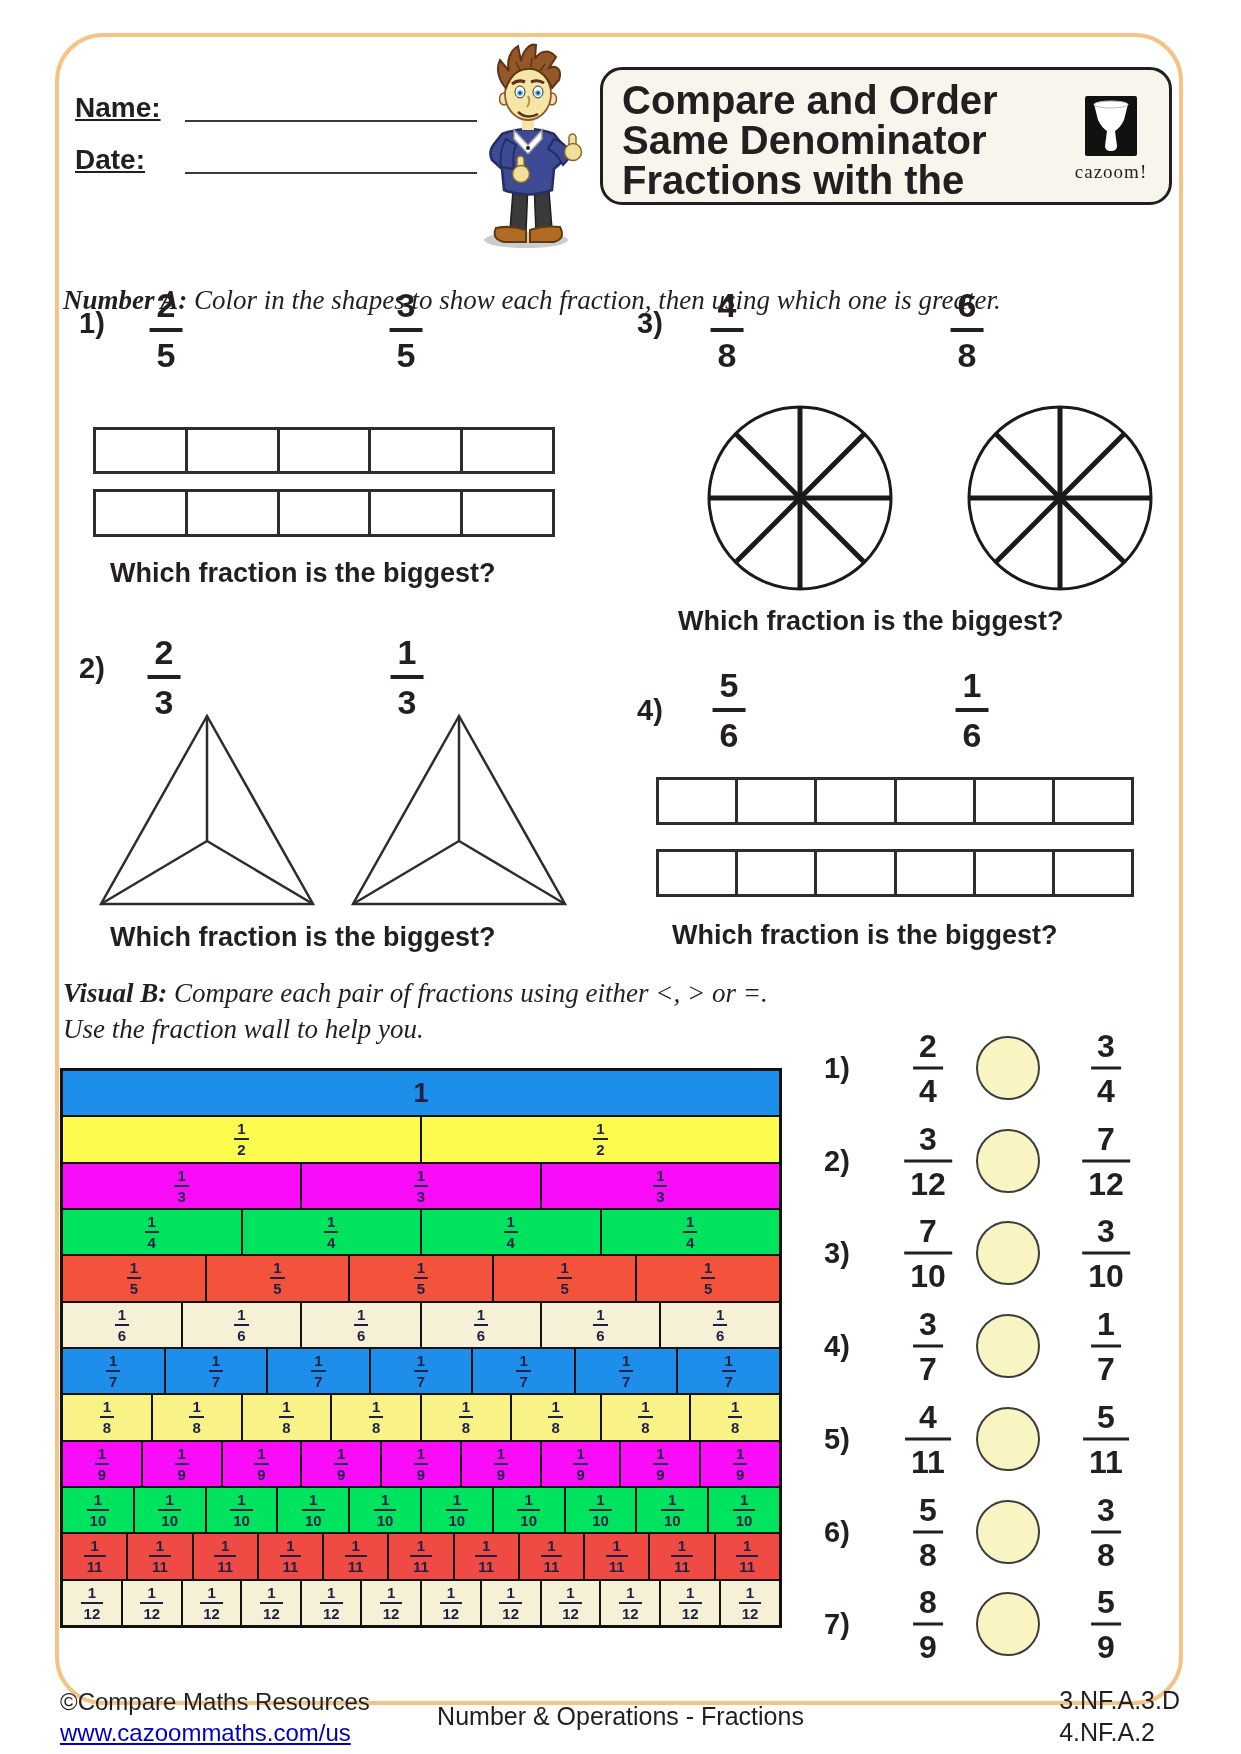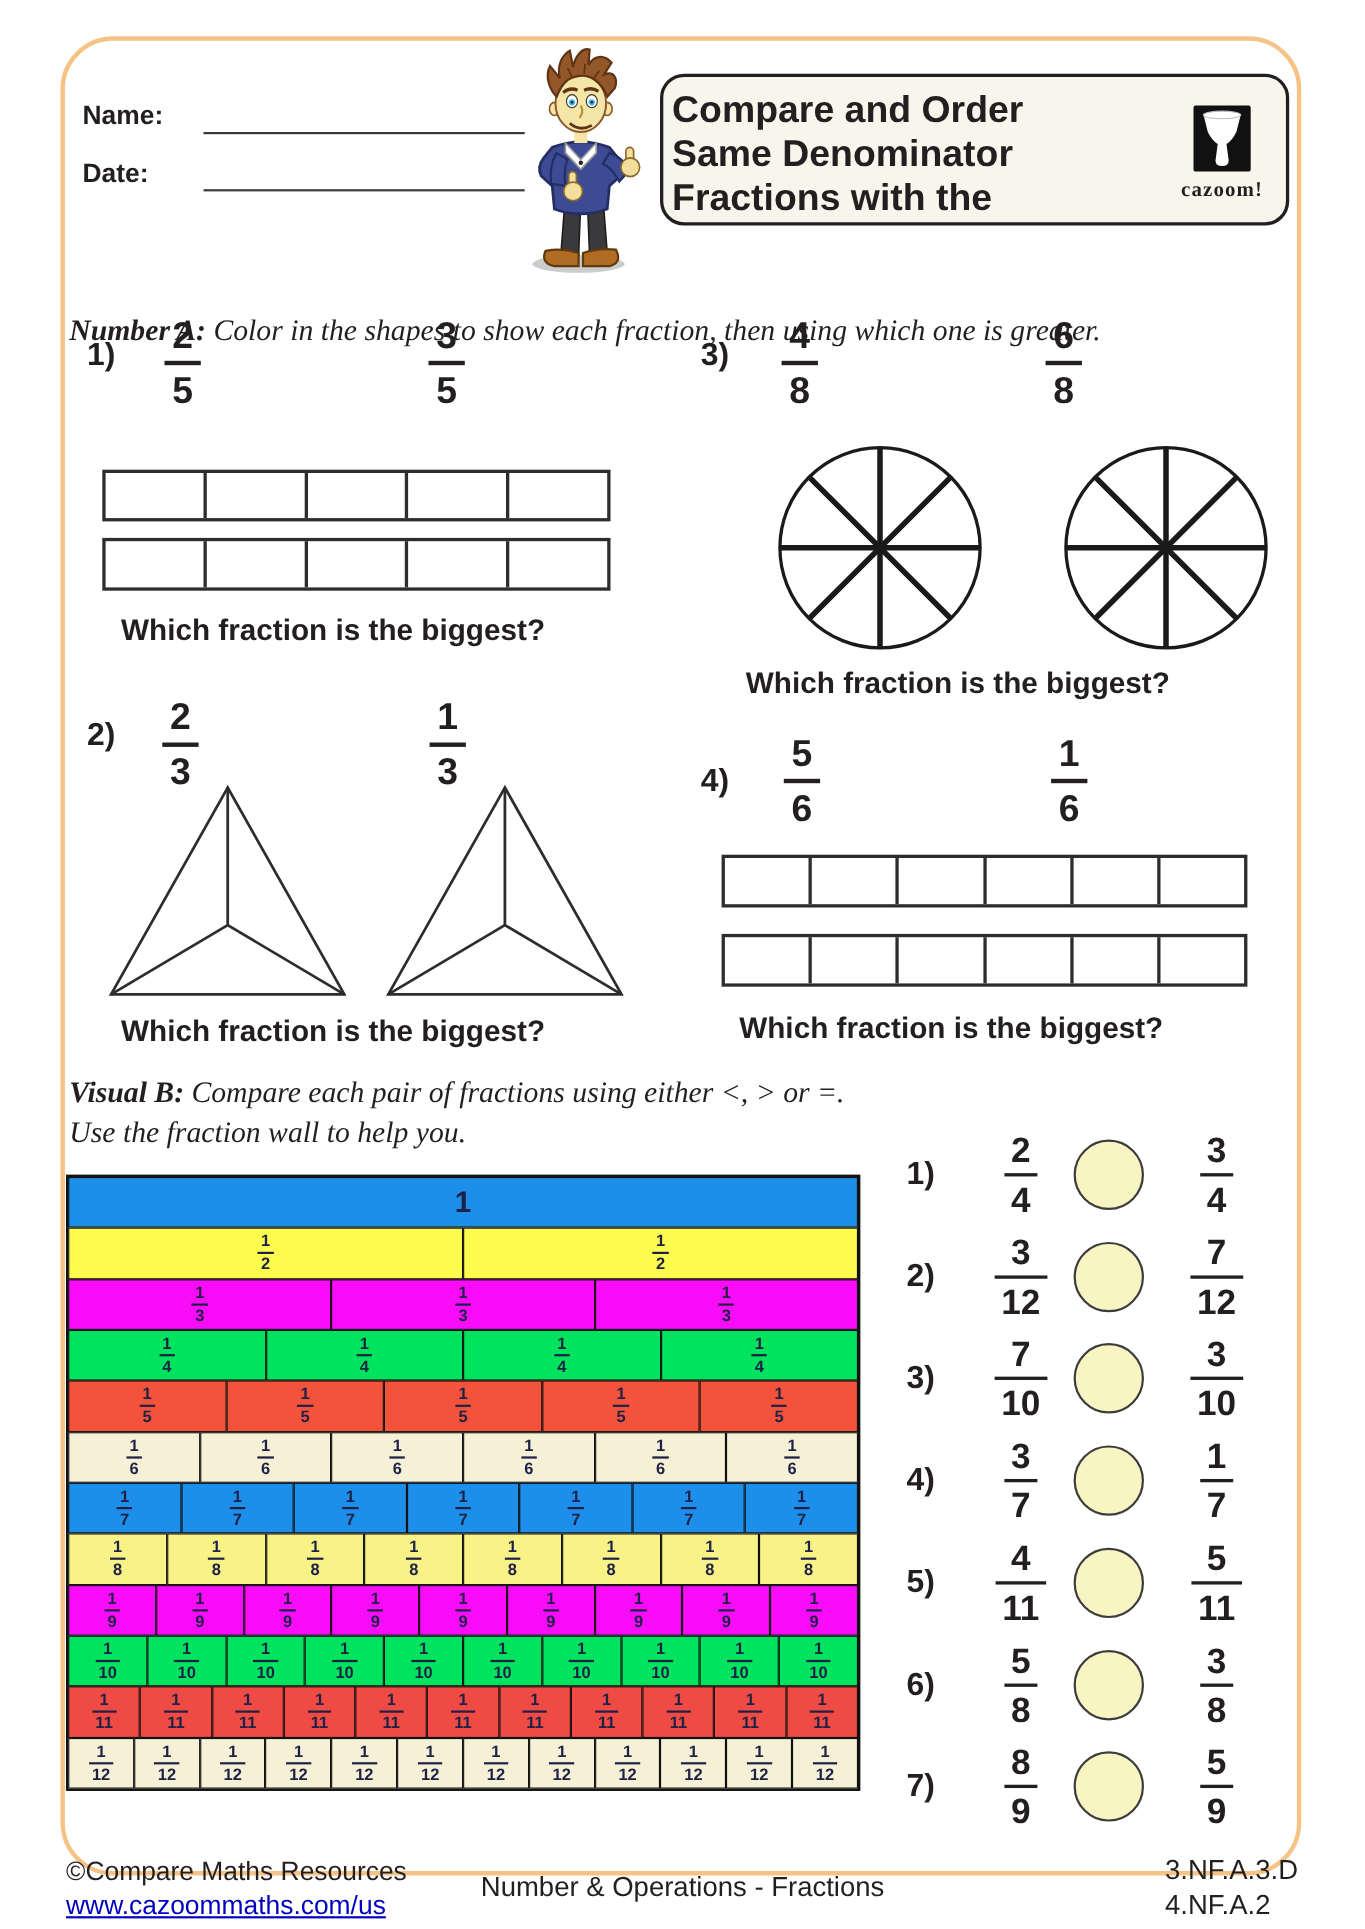--- a/index.html
+++ b/index.html
@@ -2,28 +2,28 @@
 <html><head>
 <meta charset="utf-8">
 <style>
   html,body{margin:0;padding:0;background:#fff;}
   .page{position:relative;width:1241px;height:1754px;background:#ffffff;overflow:hidden;
         font-family:"Liberation Sans",sans-serif;color:#231f20;}
   .border-frame{position:absolute;left:55px;top:33px;width:1128px;height:1672px;
         border:4px solid #f6c386;border-radius:48px;box-sizing:border-box;}
 
   
-  .field-label{position:absolute;font-size:24px;font-weight:bold;}
+  .field-label{position:absolute;font-size:28px;font-weight:bold;text-decoration:underline;}
   .write-line{position:absolute;height:0;border-bottom:2.5px solid #3a3a3a;}
   .title-box{position:absolute;left:600px;top:67px;width:572px;height:138px;background:#f8f6ec;
         border:3px solid #231f20;border-radius:22px;box-sizing:border-box;}
-  .title-text{position:absolute;left:8px;top:10px;font-size:34px;font-weight:bold;line-height:40px;}
+  .title-text{position:absolute;left:19px;top:10px;font-size:40px;font-weight:bold;line-height:40px;}
   .logo{position:absolute;left:448px;top:26px;width:120px;text-align:center;}
   .logo-box{display:inline-block;width:52px;height:60px;background:#111;border-radius:2px;padding:0;}
-  .logo-text{font-family:"Liberation Serif",serif;font-weight:bold;font-size:19px;letter-spacing:1px;margin-top:1px;}
+  .logo-text{font-family:"Liberation Serif",serif;font-weight:normal;font-size:19px;letter-spacing:1px;margin-top:1px;}
   .mascot{position:absolute;left:466px;top:42px;}
 
   
   .sec-heading{position:absolute;font-family:"Liberation Serif",serif;font-style:italic;font-size:27px;}
   .sec-heading b{font-weight:bold;}
 
   
   .p-num{position:absolute;font-size:29px;font-weight:bold;}
   .frac{display:inline-flex;flex-direction:column;align-items:center;font-weight:bold;line-height:1;color:#231f20;}
   .frac .num{padding:0 7px 6px;}

